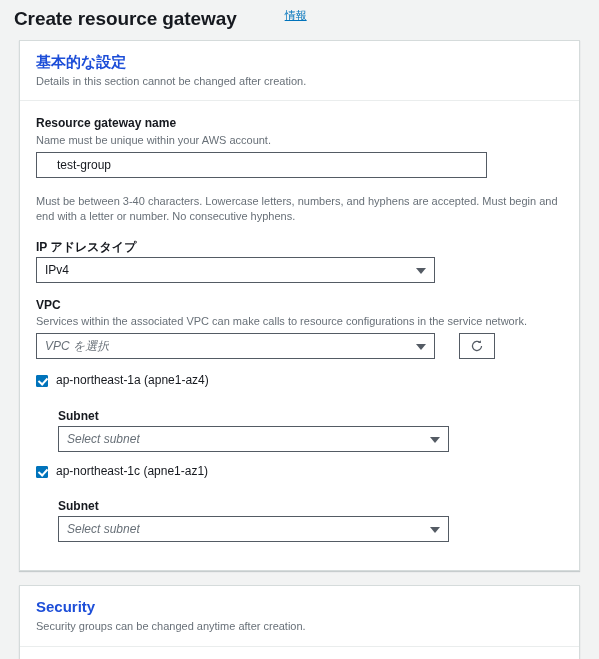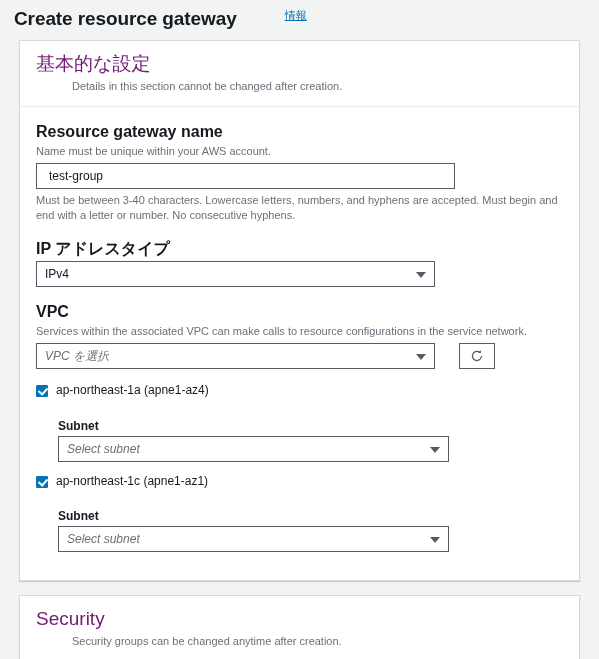--- a/index.html
+++ b/index.html
@@ -41,72 +41,71 @@
     background: #ffffff;
     border: 1px solid #d5dbdb;
     box-shadow: 0 1px 1px 0 rgba(0,28,36,0.18);
     margin: 0 19px 14px 19px;
   }
   .card-header {
     padding: 11px 16px 12px 16px;
     border-bottom: 1px solid #eaeded;
   }
   .card-title {
-    font-size: 19px;
-    font-weight: normal;
-    color: #701a75;
+    font-size: 15px;
+    font-weight: bold;
+    color: #1d4ed8;
     line-height: 1.3;
   }
   .card-subtitle {
     font-size: 11px;
     color: #687078;
     margin-top: 2px;
     line-height: 1.35;
-    margin-left: 36px;
   }
   .card-body {
     padding: 14px 16px 16px 16px;
   }
   
   .field { margin-bottom: 14px; }
   .field:last-child { margin-bottom: 0; }
   .field-label {
-    font-size: 16px;
+    font-size: 12px;
     font-weight: bold;
     color: #16191f;
     line-height: 1.4;
     margin-bottom: 1px;
   }
   .field-desc {
     font-size: 11px;
     color: #687078;
     line-height: 1.35;
     margin-bottom: 4px;
   }
   .field-constraint {
     font-size: 11px;
     color: #687078;
     line-height: 1.4;
-    margin-top: 4px;
+    margin-top: 16px;
   }
   .control-row {
     display: flex;
     align-items: stretch;
     gap: 24px;
   }
   .text-input {
     display: block;
-    width: 419px;
+    width: 451px;
     height: 26px;
     line-height: 24px;
     border: 1px solid #545b64;
     background: #ffffff;
     font-size: 12px;
     color: #16191f;
-    padding: 0 12px;
+    padding: 0 20px;
     font-family: inherit;
   }
   .select {
     position: relative;
     width: 399px;
     height: 26px;
     border: 1px solid #545b64;
     background: #ffffff;
     display: flex;
     align-items: center;

